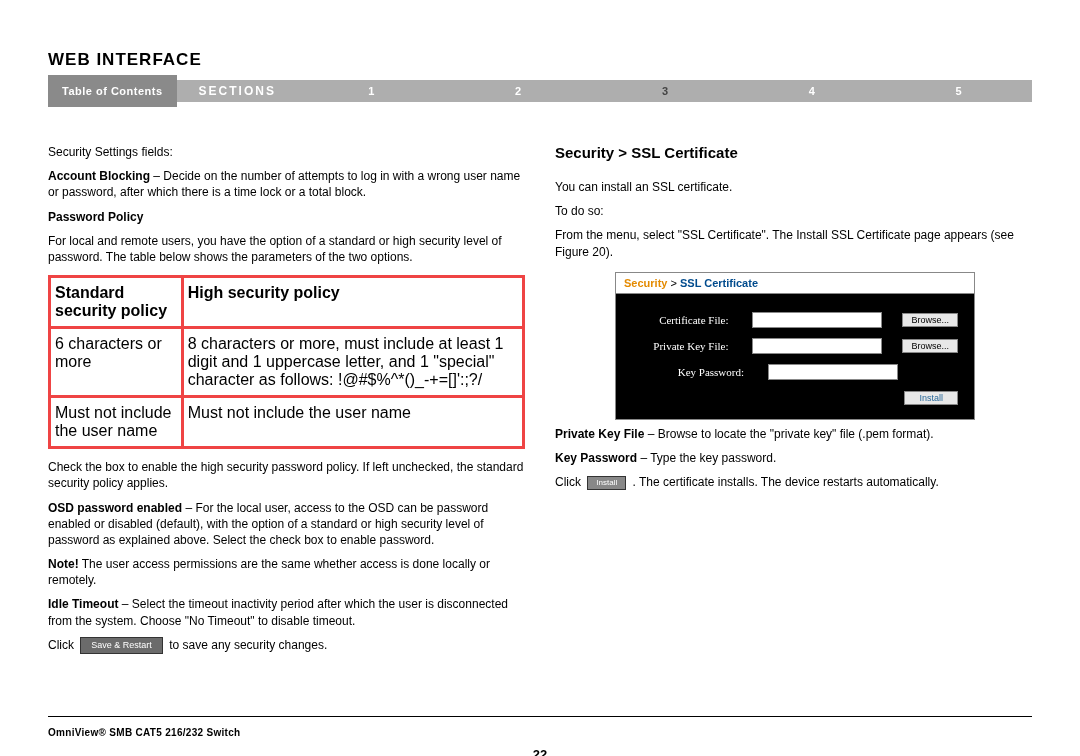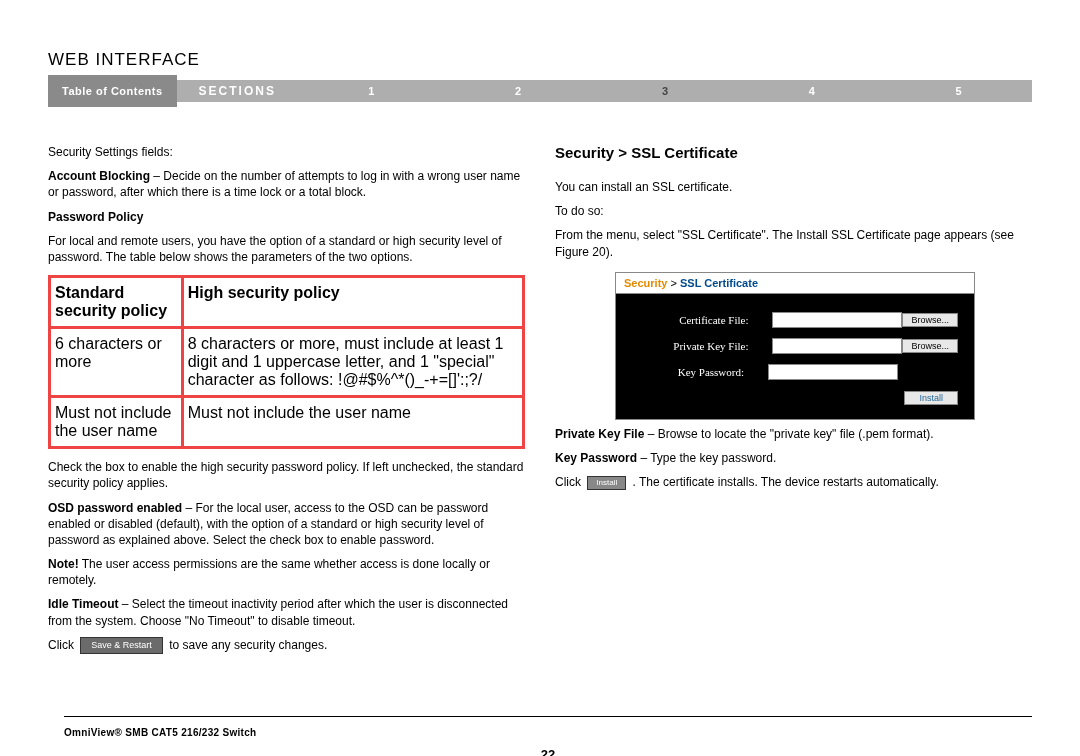--- a/index.html
+++ b/index.html
@@ -8,21 +8,21 @@
     font-size: 12px;
     color: #000;
     background: #fff;
     width: 1080px;
     height: 756px;
     position: relative;
     padding: 50px 48px 0 48px;
   }
   .page-title {
     font-size: 17px;
-    font-weight: normal;
+    font-weight: bold;
     letter-spacing: 1px;
     text-transform: uppercase;
     margin-bottom: 10px;
   }
   .navbar {
     display: flex;
     align-items: center;
     background: #aeaeae;
     height: 22px;
     font-size: 11px;
@@ -128,21 +128,21 @@
     font-size: 10px;
     border: 1px solid #888;
     background: #fff;
     padding: 0 2px;
   }
   .ssl-row .browse-btn {
     background: #e8e8e8;
     border: 1px solid #888;
     font-size: 9px;
     padding: 1px 8px;
-    margin-left: 0;
+    margin-left: 20px;
     cursor: pointer;
   }
   .ssl-install-row {
     text-align: right;
     margin-top: 6px;
   }
   .ssl-install-row .install-btn {
     background: #e8e8e8;
     border: 1px solid #888;
     font-size: 9px;
@@ -151,21 +151,21 @@
     cursor: pointer;
   }
   .fig-caption {
     text-align: center;
     font-size: 12px;
     margin: 8px 0 18px 0;
   }
   .footer {
     position: absolute;
     bottom: 18px;
-    left: 64px;
+    left: 48px;
     right: 48px;
   }
   .footer-line {
     border: none;
     border-top: 1px solid #000;
     margin-bottom: 10px;
   }
   .footer-row {
     display: flex;
     justify-content: space-between;

